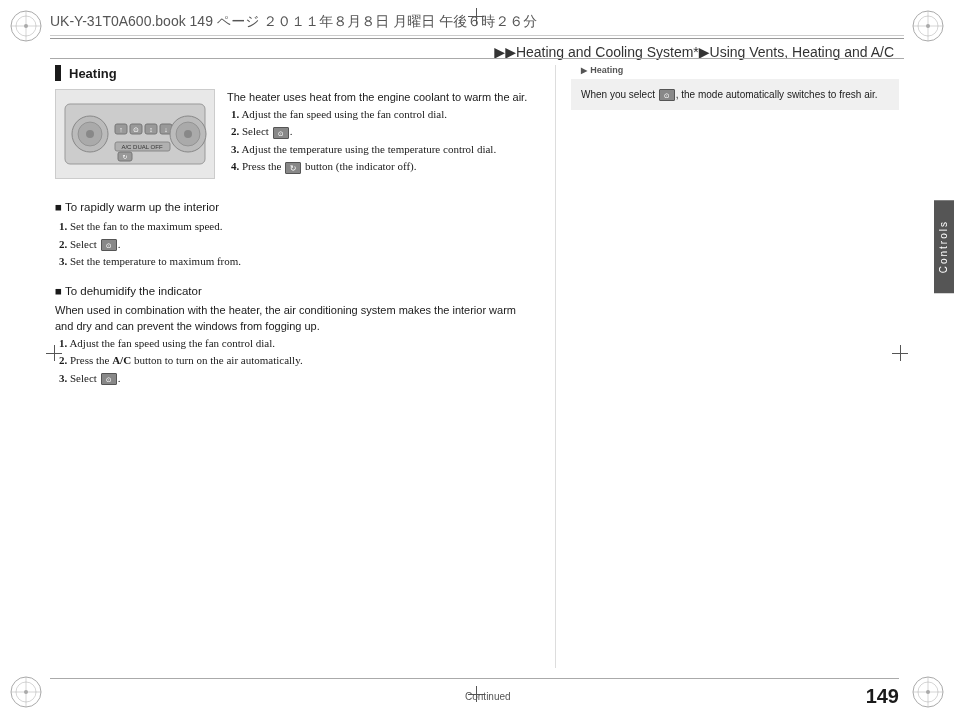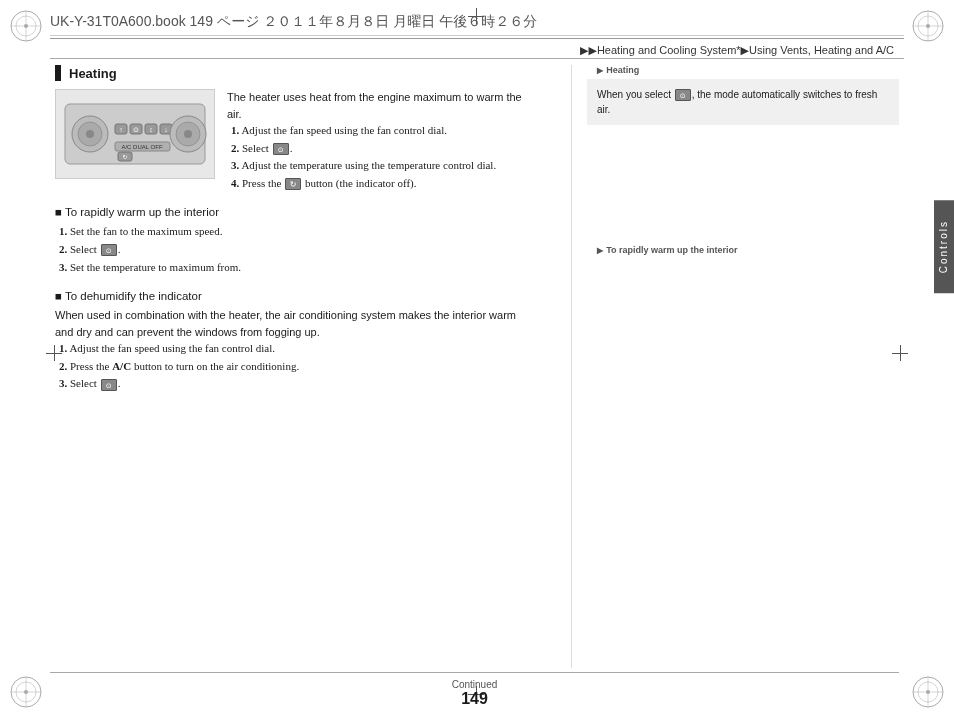--- a/index.html
+++ b/index.html
@@ -55,21 +55,21 @@
       right: 50px;
       height: 1px;
       background: #999;
     }
 
     
     .breadcrumb {
       position: absolute;
       top: 44px;
       right: 60px;
-      font-size: 11px;
+      font-size: 14px;
       color: #333;
     }
 
     
     .breadcrumb-rule {
       position: absolute;
       top: 58px;
       left: 50px;
       right: 50px;
       height: 1px;
@@ -77,21 +77,21 @@
     }
 
     
     .main-content {
       position: absolute;
       top: 65px;
       left: 55px;
       right: 55px;
       bottom: 50px;
       display: flex;
-      gap: 16px;
+      gap: 0;
     }
 
     
     .left-col {
       width: 500px;
       padding-right: 20px;
     }
 
     
     .right-col {
@@ -228,30 +228,29 @@
     .footer {
       position: absolute;
       bottom: 10px;
       left: 50px;
       right: 55px;
       display: flex;
       justify-content: space-between;
       align-items: center;
       border-top: 1px solid #aaa;
       padding-top: 6px;
-      flex-direction: column;
     }
     .footer-continued {
       font-size: 10px;
       color: #555;
       text-align: center;
       flex: 1;
     }
     .footer-page {
-      font-size: 16px;
+      font-size: 20px;
       font-weight: bold;
       color: #1a1a1a;
     }
 
     
     .cross-marker {
       position: absolute;
       width: 16px;
       height: 16px;
     }
@@ -370,21 +369,21 @@
 
           <rect x="55" y="48" width="55" height="9" rx="2" fill="#b0b0b0" stroke="#888"></rect>
           <text x="82" y="55" font-size="6" fill="#333" text-anchor="middle">A/C  DUAL  OFF</text>
 
           <rect x="58" y="58" width="14" height="9" rx="2" fill="#999" stroke="#777"></rect>
           <text x="65" y="65" font-size="6" fill="#fff" text-anchor="middle">↻</text>
         </svg>
       </div>
 
       <div style="overflow:hidden;">
-        <p class="main-text">The heater uses heat from the engine maximum to warm the air.</p>
+        <p class="main-text">The heater uses heat from the engine coolant to warm the air.</p>
         <div class="step">
           <strong>1.</strong>
           <span>Adjust the fan speed using the fan control dial.</span>
         </div>
         <div class="step">
           <strong>2.</strong>
           <span>Select</span>
           <span class="inline-icon">⊙</span>.
         </div>
         <div class="step">
@@ -419,41 +418,40 @@
 
     <div class="sub-section">
       <div class="sub-heading">■ To dehumidify the indicator</div>
       <p class="main-text" style="">When used in combination with the heater, the air conditioning system makes the interior warm and dry and can prevent the windows from fogging up.</p>
       <div class="step">
         <strong>1.</strong>
         <span>Adjust the fan speed using the fan control dial.</span>
       </div>
       <div class="step">
         <strong>2.</strong> Press the <strong>A/C</strong>
-        <span> button to turn on the air conditioning.</span>
+        <span> button to turn on the air automatically.</span>
       </div>
       <div class="step">
         <strong>3.</strong>
         <span>Select</span>
         <span class="inline-icon">⊙</span>.
       </div>
     </div>
 
   </div>
 
   <div class="right-col">
     <div class="sidebar-note">
       <div class="sidebar-note-title">Heating</div>
       <div class="sidebar-note-body">
         When you select <span class="inline-icon">⊙</span>, the mode automatically switches to fresh air.
       </div>
     </div>
 
     <div class="sidebar-note" style="margin-top: 120px;">
-      <div class="sidebar-note-title">To rapidly warm up the interior</div>
     </div>
   </div>
 
 </div>
 
 <div class="vertical-label">Controls</div>
 
 <div class="footer">
   <span style="width: 60px;"></span>
   <span class="footer-continued">Continued</span>

